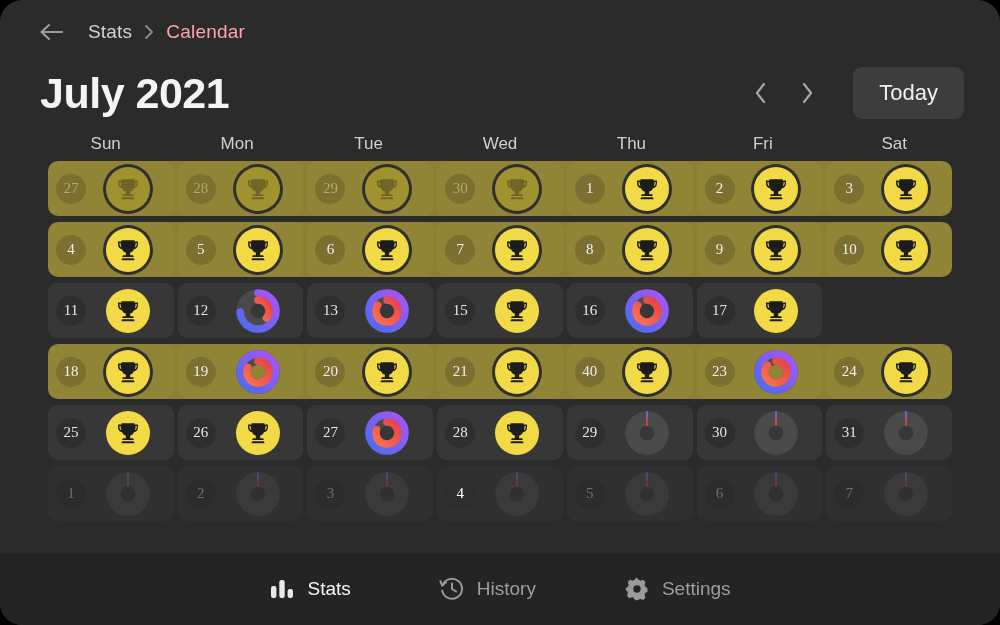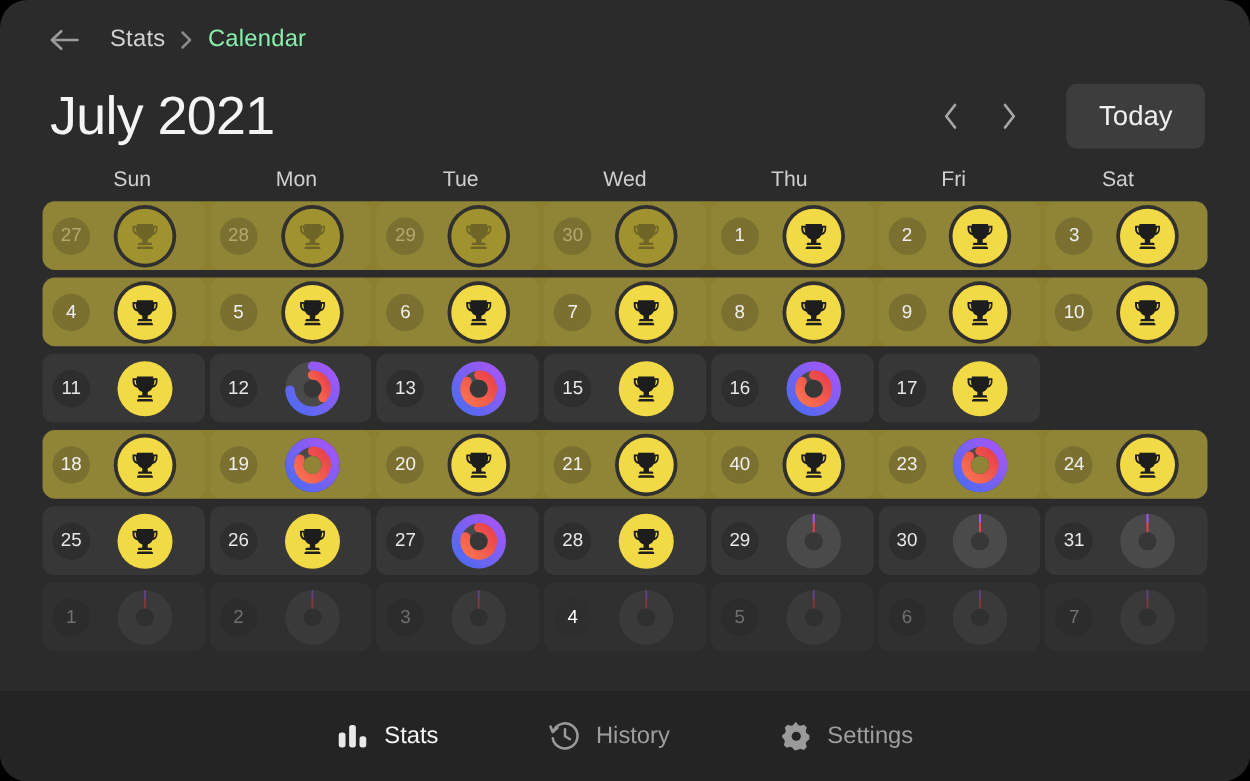--- a/index.html
+++ b/index.html
@@ -37,37 +37,37 @@
     width: 30px; height: 30px;
     display: flex; align-items: center; justify-content: center;
     margin-right: 22px;
     cursor: pointer;
   }
   .crumb {
     font-size: 19px;
     letter-spacing: .2px;
   }
   .crumb.dim { color: #d2d2d2; }
-  .crumb.cur { color: #86efac; }
+  .crumb.cur { color: #fca5a5; }
   #crumb-sep {
     margin: 0 12px;
     display: flex; align-items: center;
   }
 
   
   #title-row {
     display: flex;
     align-items: center;
     padding: 0 36px 0 40px;
     height: 74px;
     box-sizing: border-box;
   }
   #month-title {
     font-size: 43px;
-    font-weight: normal;
+    font-weight: bold;
     color: #f4f4f4;
     letter-spacing: -0.5px;
     flex: 1;
     line-height: 1;
   }
   .nav-arrow {
     width: 36px; height: 36px;
     display: flex; align-items: center; justify-content: center;
     cursor: pointer;
     margin-left: 10px;
@@ -93,22 +93,23 @@
     margin-bottom: 7px;
   }
   .weekday {
     text-align: center;
     color: #cfcfcf;
     font-size: 17px;
   }
 
   
   #calendar-body {
-    padding: 0 34px;
+    padding: 0 48px;
     flex: 1;
+    font-family: Liberation Serif, serif;
   }
   .week-row {
     display: grid;
     grid-template-columns: repeat(7, 1fr);
     gap: 4px;
     margin-bottom: 6px;
     border-radius: 10px;
   }
   .week-row.highlight { background: #8c8030; }
 

